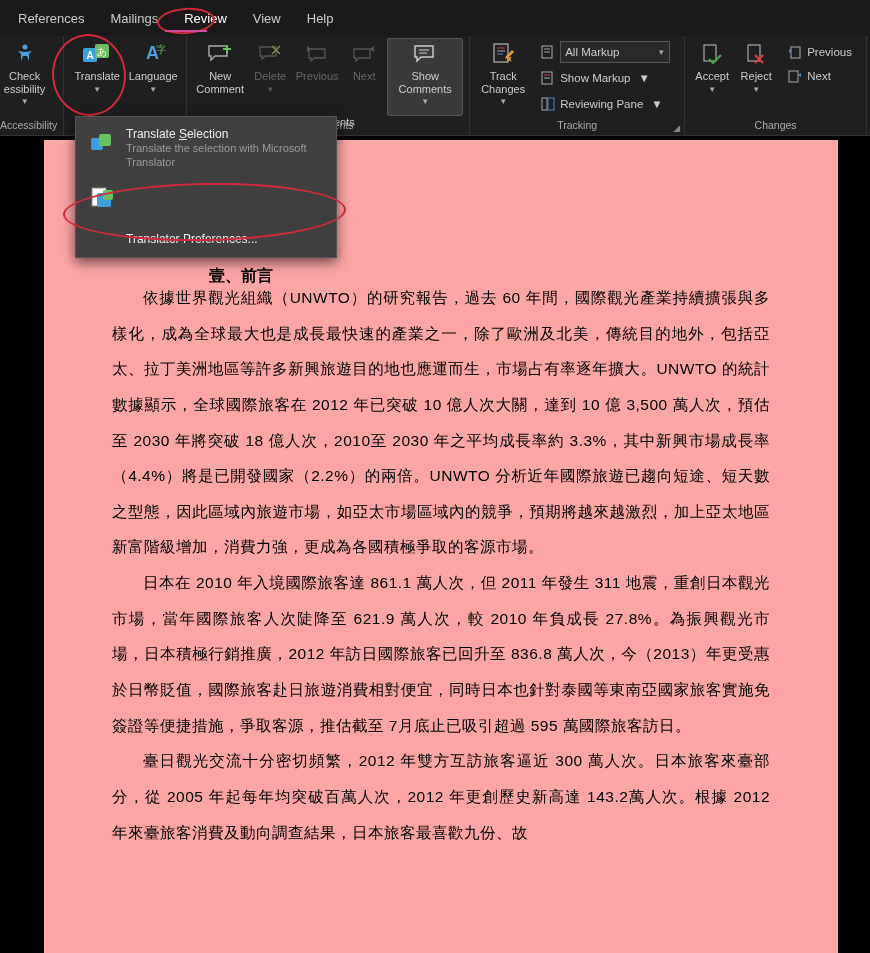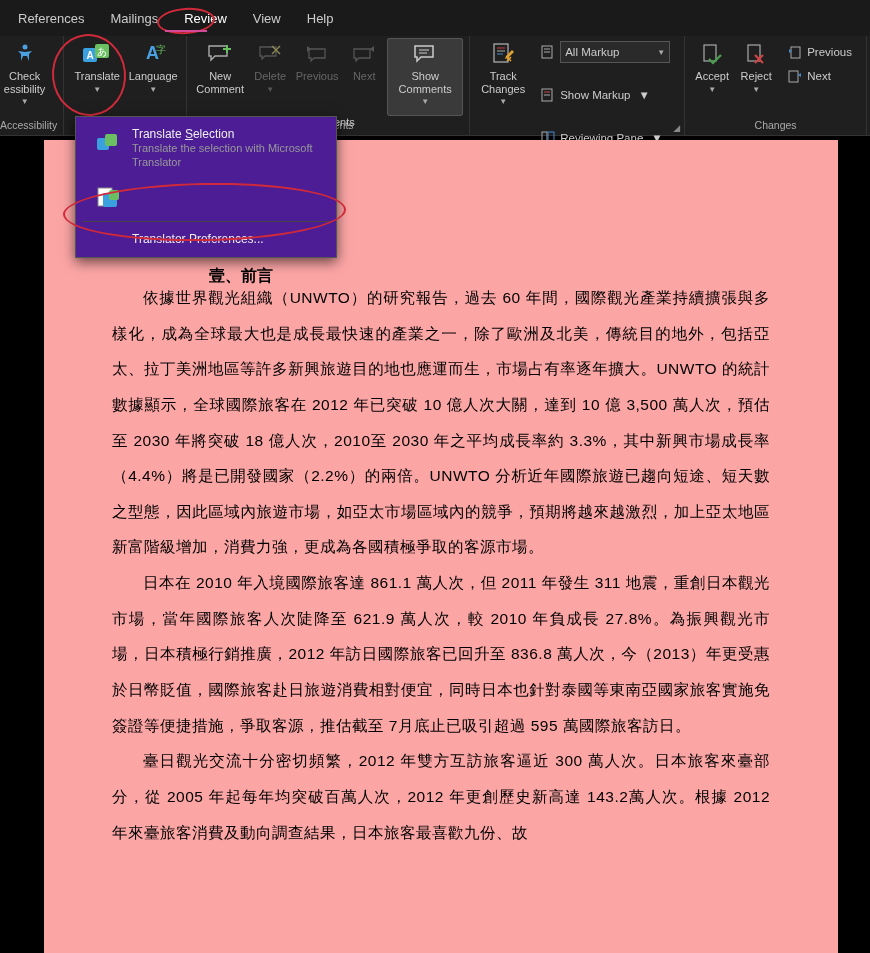--- a/index.html
+++ b/index.html
@@ -21,31 +21,31 @@
   .btn-large.disabled { color: #666; }
   .btn-large.active { background: #3a3a3a; box-shadow: inset 0 0 0 1px #555; }
   .btn-large .ico { width: 32px; height: 28px; display: flex; align-items: center; justify-content: center; margin-bottom: 2px; }
   .btn-large .lbl { line-height: 1.15; }
   .btn-large .arrow { font-size: 8px; color: #aaa; margin-top: 2px; }
   .btn-large.disabled .arrow { color: #555; }
   
   .narrow { width: 48px; }
   .xnarrow { width: 42px; }
   
-  .tracking-right { display: flex; flex-direction: column; gap: 19px; padding: 2px 4px; }
+  .tracking-right { display: flex; flex-direction: column; gap: 2px; padding: 2px 4px; }
   .small-row { display: flex; align-items: center; gap: 4px; color: #ccc; font-size: 11.5px; cursor: pointer; padding: 2px 4px; height: 24px; }
   .small-row .si { width: 16px; height: 16px; display:flex;align-items:center;justify-content:center; }
   .dd { width: 110px; height: 22px; background: #2a2a2a; border: 1px solid #555; color: #ccc; font-size: 11.5px; padding: 0 4px; display:flex;align-items:center;justify-content:space-between; }
   .dd .car { font-size: 8px; color:#aaa; }
   
   .changes-right { display:flex; flex-direction:column; gap:0; padding:2px 4px; }
   
   .hl-translate { position: absolute; left: 52px; top: 34px; width: 74px; height: 82px; border: 2px solid #d02a3a; border-radius: 50%; pointer-events: none; transform: rotate(-6deg); }
   
-  .dropdown-menu { position: absolute; left: 75px; top: 116px; width: 262px; background: #4c1d95; border: 1px solid #555; box-shadow: 0 4px 12px rgba(0,0,0,0.6); z-index: 10; padding: 4px 6px; }
+  .dropdown-menu { position: absolute; left: 75px; top: 116px; width: 262px; background: #404040; border: 1px solid #555; box-shadow: 0 4px 12px rgba(0,0,0,0.6); z-index: 10; padding: 4px 0; }
   .menu-item { display: flex; gap: 10px; padding: 6px 12px; cursor: pointer; }
   .menu-item .mi-ico { width: 28px; height: 28px; display:flex;align-items:center;justify-content:center; flex-shrink:0; margin-top:2px; }
   .menu-item .mi-txt { flex:1; }
   .menu-item .mi-title { color: #eee; font-size: 12px; margin-bottom:1px; }
   .menu-item .mi-title .ul { text-decoration: underline; }
   .menu-item .mi-desc { color: #999; font-size: 11px; line-height:1.25; }
   .menu-sep { height:1px; background:#444; margin:3px 0; }
   .menu-single { color:#eee; font-size:12px; padding:7px 14px 7px 50px; cursor:pointer; }
   
   .hl-transdoc { position:absolute; left:63px; top:183px; width:283px; height:58px; border:2px solid #d02a3a; border-radius:50%; pointer-events:none; z-index:11; transform:rotate(-1deg); }

